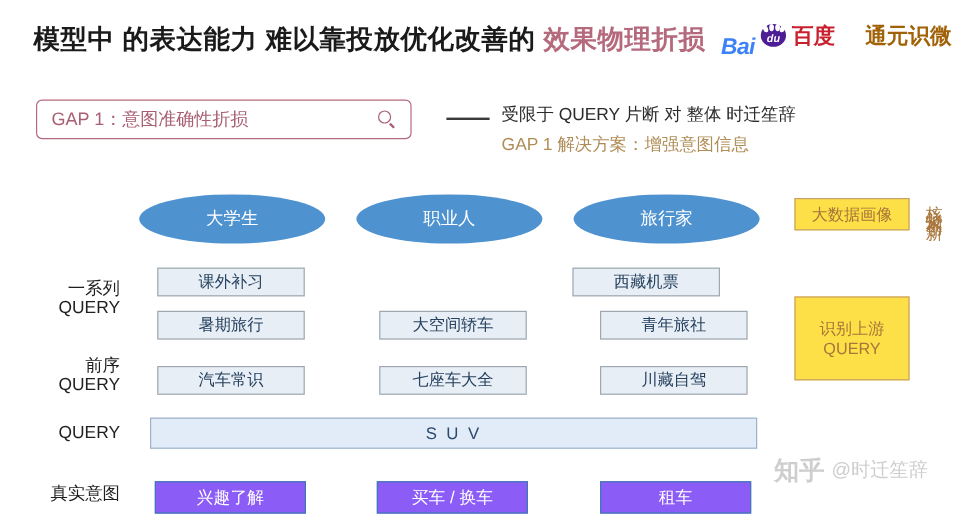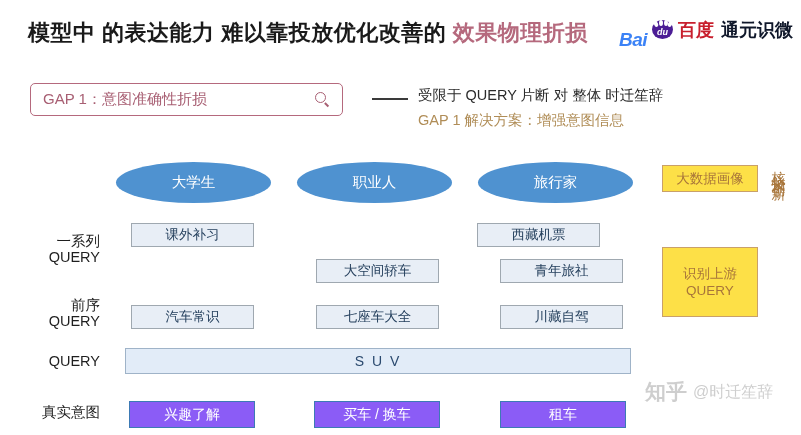--- a/index.html
+++ b/index.html
@@ -39,21 +39,21 @@
   }
   .paw i {
     position: absolute; top: 1px; width: 4px; height: 6px;
     background: #fff; border-radius: 50%;
   }
   .paw i:nth-child(1) { left: 2px; transform: rotate(-22deg); }
   .paw i:nth-child(2) { left: 7px; top: 0px; }
   .paw i:nth-child(3) { left: 12px; top: 0px; }
   .paw i:nth-child(4) { left: 16px; transform: rotate(22deg); }
   .brand-cn { font-size: 18px; font-weight: 700; color: #c8202e; }
-  .brand-sub { font-size: 18px; font-weight: 700; color: #0f172a; margin-left: 2px; }
+  .brand-sub { font-size: 18px; font-weight: 700; color: #a16207; margin-left: 20px; }
 
   
   .gapbox {
     position: absolute; left: 30px; top: 83px;
     width: 313px; height: 33px;
     border: 1.6px solid #b5697d; border-radius: 5px;
     display: flex; align-items: center; padding: 0 12px;
     background: #fff;
   }
   .gapbox .gaptext {
@@ -208,20 +208,21 @@
   <div class="persona" style="left:297px; top:162px;">
     <span>职业人</span>
   </div>
   <div class="persona" style="left:478px; top:162px;">
     <span>旅行家</span>
   </div>
 
   <div class="qbox" style="left:131px; top:223px;">课外补习</div>
   <div class="qbox" style="left:477px; top:223px;">西藏机票</div>
 
+  <div class="qbox" style="left:131px; top:259px;">暑期旅行</div>
   <div class="qbox" style="left:316px; top:259px;">大空间轿车</div>
   <div class="qbox" style="left:500px; top:259px;">青年旅社</div>
 
   <div class="qbox" style="left:131px; top:305px;">汽车常识</div>
   <div class="qbox" style="left:316px; top:305px;">七座车大全</div>
   <div class="qbox" style="left:500px; top:305px;">川藏自驾</div>
 
   <div class="suvbar">S U V</div>
 
   <div class="intent" style="left:129px; top:401px;">兴趣了解</div>

